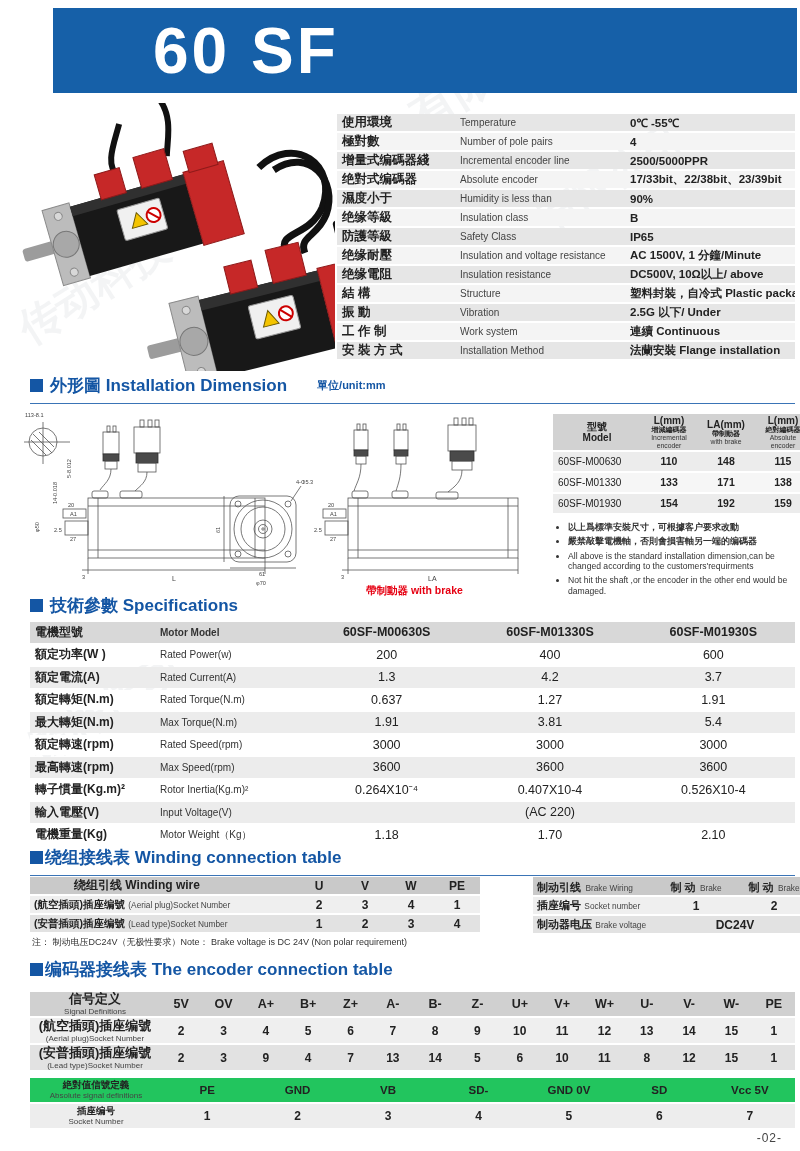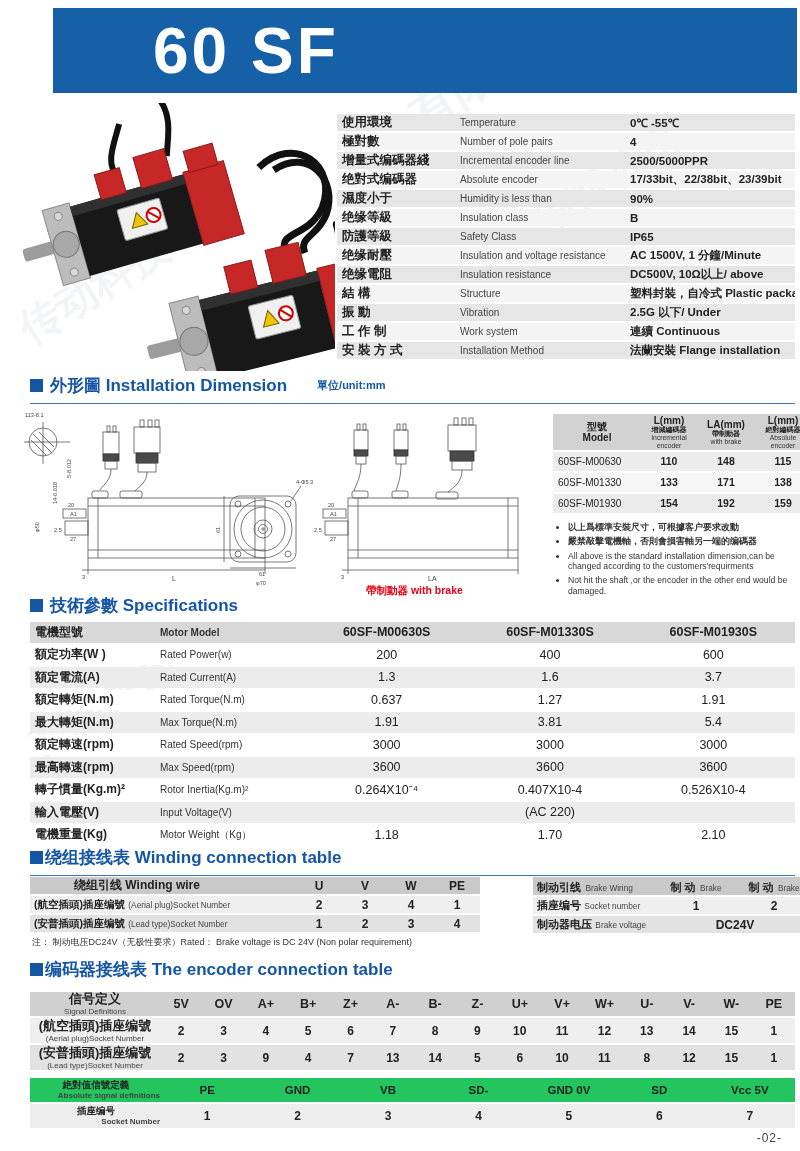--- a/index.html
+++ b/index.html
@@ -111,21 +111,21 @@
 
   
   .abs{position:absolute;left:30px;top:1076px;width:765px;border-collapse:separate;border-spacing:0 2px;table-layout:fixed;}
   .abs th,.abs td{padding:0 2px;text-align:center;overflow:hidden;}
   .abs thead tr{background:#22c55e;height:24px;}
   .abs thead th{font-size:11.5px;font-weight:bold;}
   .abs tbody tr{background:#ededed;height:24px;}
   .abs td{font-size:12px;font-weight:bold;}
   .abs .lab{width:128px;}
   .abs .zh{font-size:9.5px;font-weight:bold;line-height:1.15;}
-  .abs .en{font-size:8px;font-weight:bold;color:#444;line-height:1.15;text-align:right;}
+  .abs .en{font-size:8px;font-weight:normal;color:#444;line-height:1.15;}
 
   .footer{position:absolute;right:18px;top:1131px;font-size:12px;color:#444;letter-spacing:1px;}
 </style>
 </head>
 <body>
 
 <div class="page">
 
   <div class="wm" style="left:400px;top:40px;font-size:46px;transform:rotate(-32deg);">有限公司</div>
   <div class="wm" style="left:10px;top:260px;font-size:42px;transform:rotate(-32deg);">传动科技</div>
@@ -439,21 +439,21 @@
           <td class="c-zh">額定功率(W )</td>
           <td class="c-en">Rated Power(w)</td>
           <td class="v">200</td>
           <td class="v">400</td>
           <td class="v">600</td>
         </tr>
       <tr>
           <td class="c-zh">額定電流(A)</td>
           <td class="c-en">Rated Current(A)</td>
           <td class="v">1.3</td>
-          <td class="v">1.6</td>
+          <td class="v">4.2</td>
           <td class="v">3.7</td>
         </tr>
       <tr>
           <td class="c-zh">額定轉矩(N.m)</td>
           <td class="c-en">Rated Torque(N.m)</td>
           <td class="v">0.637</td>
           <td class="v">1.27</td>
           <td class="v">1.91</td>
         </tr>
       <tr>
@@ -525,21 +525,21 @@
       </tr>
       <tr>
         <td class="lab"><span class="zh">(安普插頭)插座编號</span> <span class="en">(Lead type)Socket Number</span></td>
         <td>1</td>
         <td>2</td>
         <td>3</td>
         <td>4</td>
       </tr>
     </tbody>
   </table>
-  <div class="wnote">注： 制动电压DC24V（无极性要求）Rated： Brake voltage is DC 24V (Non polar requirement)</div>
+  <div class="wnote">注： 制动电压DC24V（无极性要求）Note： Brake voltage is DC 24V (Non polar requirement)</div>
 
   <table class="brk">
     <thead>
       <tr>
         <th class="lab" style="width:116px;"><span class="zh">制动引线</span> <span class="en">Brake Wiring</span></th>
         <th class="cw"><span class="zh">制 动</span> <span class="en">Brake</span></th>
         <th class="cw"><span class="zh">制 动</span> <span class="en">Brake</span></th>
       </tr>
     </thead>
     <tbody>

